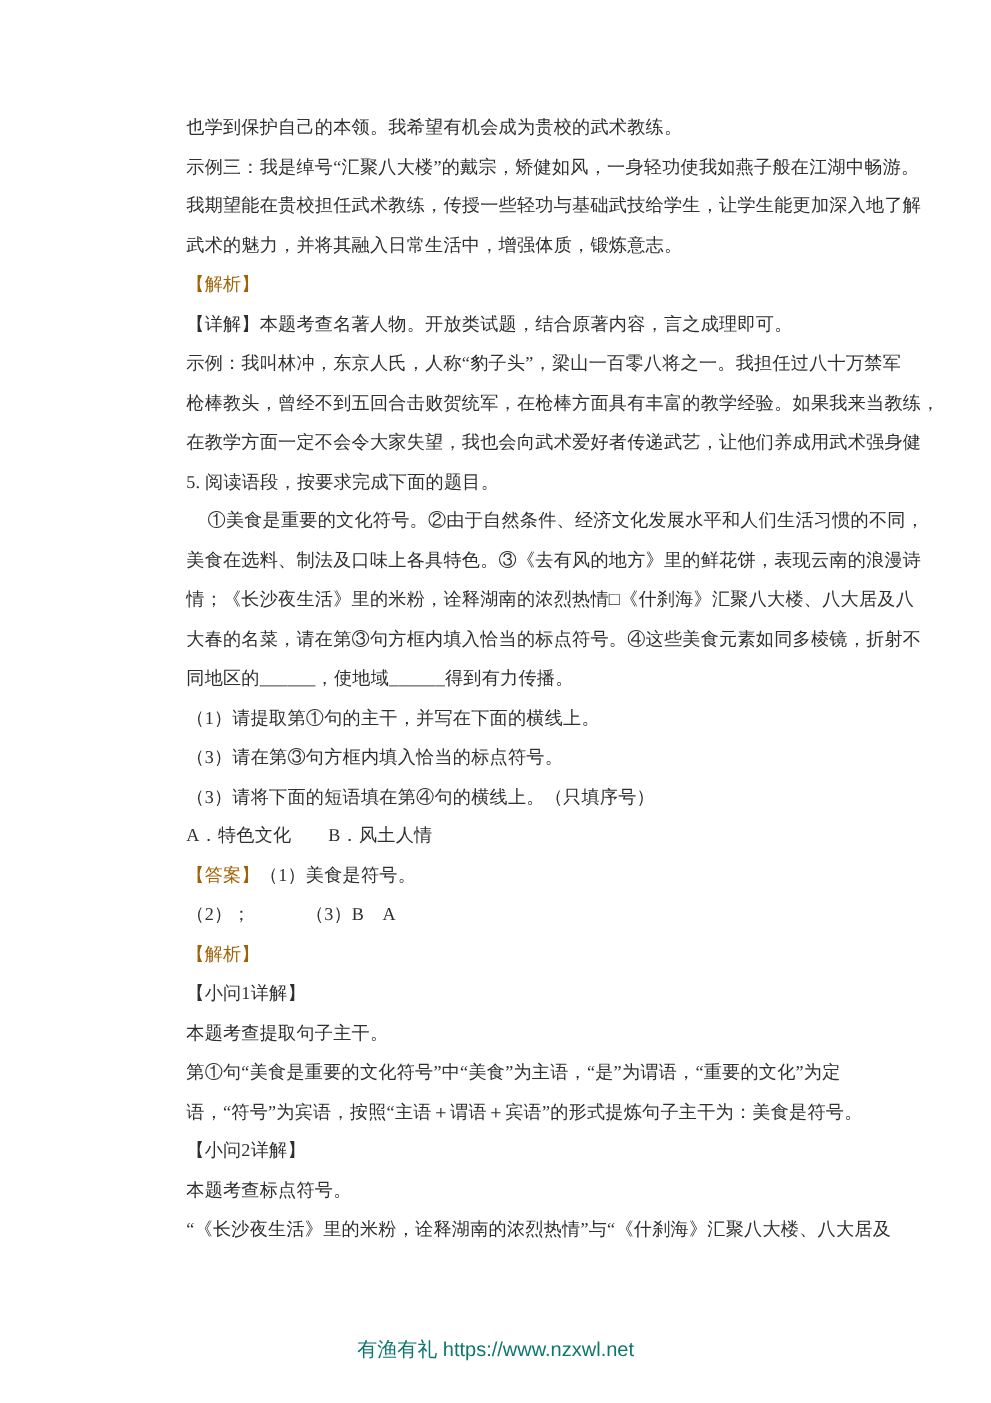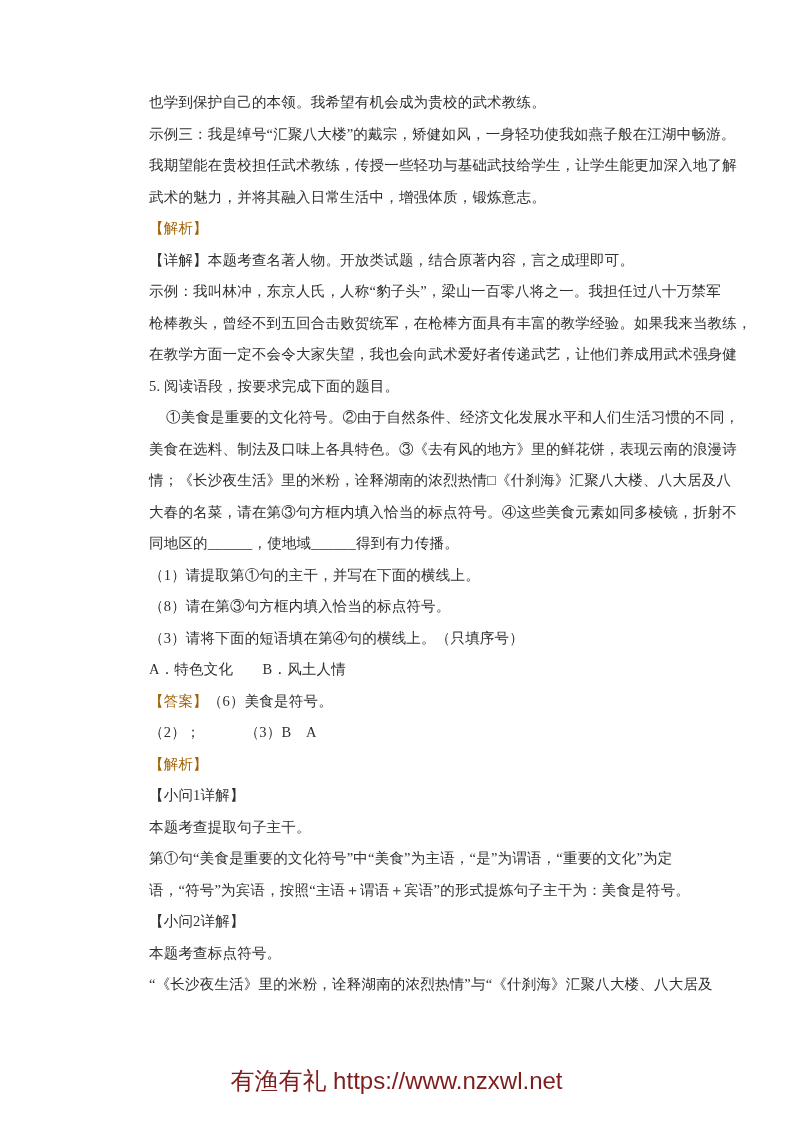--- a/index.html
+++ b/index.html
@@ -36,22 +36,22 @@
     padding-left: 17px;
   }
   .footer {
     position: absolute;
     top: 1066px;
     left: 0;
     width: 793px;
     height: 30px;
     line-height: 30px;
     text-align: center;
-    color: #7f1d1d;
-    font-size: 24px;
+    color: #0f766e;
+    font-size: 16px;
     font-family: "Liberation Sans", "DejaVu Sans", sans-serif;
   }
 </style>
 </head>
 <body>
 
 <div class="doc">
   <div class="line">也学到保护自己的本领。我希望有机会成为贵校的武术教练。</div>
   <div class="line">示例三：我是绰号“汇聚八大楼”的戴宗，矫健如风，一身轻功使我如燕子般在江湖中畅游。</div>
   <div class="line">我期望能在贵校担任武术教练，传授一些轻功与基础武技给学生，让学生能更加深入地了解</div>
@@ -61,24 +61,24 @@
   <div class="line">示例：我叫林冲，东京人氏，人称“豹子头”，梁山一百零八将之一。我担任过八十万禁军</div>
   <div class="line">枪棒教头，曾经不到五回合击败贺统军，在枪棒方面具有丰富的教学经验。如果我来当教练，</div>
   <div class="line">在教学方面一定不会令大家失望，我也会向武术爱好者传递武艺，让他们养成用武术强身健</div>
   <div class="line">5. 阅读语段，按要求完成下面的题目。</div>
   <div class="line indent">①美食是重要的文化符号。②由于自然条件、经济文化发展水平和人们生活习惯的不同，</div>
   <div class="line">美食在选料、制法及口味上各具特色。③《去有风的地方》里的鲜花饼，表现云南的浪漫诗</div>
   <div class="line">情；《长沙夜生活》里的米粉，诠释湖南的浓烈热情□《什刹海》汇聚八大楼、八大居及八</div>
   <div class="line">大春的名菜，请在第③句方框内填入恰当的标点符号。④这些美食元素如同多棱镜，折射不</div>
   <div class="line">同地区的______，使地域______得到有力传播。</div>
   <div class="line">（1）请提取第①句的主干，并写在下面的横线上。</div>
-  <div class="line">（8）请在第③句方框内填入恰当的标点符号。</div>
+  <div class="line">（3）请在第③句方框内填入恰当的标点符号。</div>
   <div class="line">（3）请将下面的短语填在第④句的横线上。（只填序号）</div>
   <div class="line">A．特色文化　　B．风土人情</div>
-  <div class="line"><span class="blue">【答案】</span><span>（6）美食是符号。</span></div>
+  <div class="line"><span class="blue">【答案】</span><span>（1）美食是符号。</span></div>
   <div class="line">（2）；　　　（3）B　A</div>
   <div class="line"><span class="blue">【解析】</span></div>
   <div class="line">【小问1详解】</div>
   <div class="line">本题考查提取句子主干。</div>
   <div class="line">第①句“美食是重要的文化符号”中“美食”为主语，“是”为谓语，“重要的文化”为定</div>
   <div class="line">语，“符号”为宾语，按照“主语＋谓语＋宾语”的形式提炼句子主干为：美食是符号。</div>
   <div class="line">【小问2详解】</div>
   <div class="line">本题考查标点符号。</div>
   <div class="line">“《长沙夜生活》里的米粉，诠释湖南的浓烈热情”与“《什刹海》汇聚八大楼、八大居及</div>
 </div>

